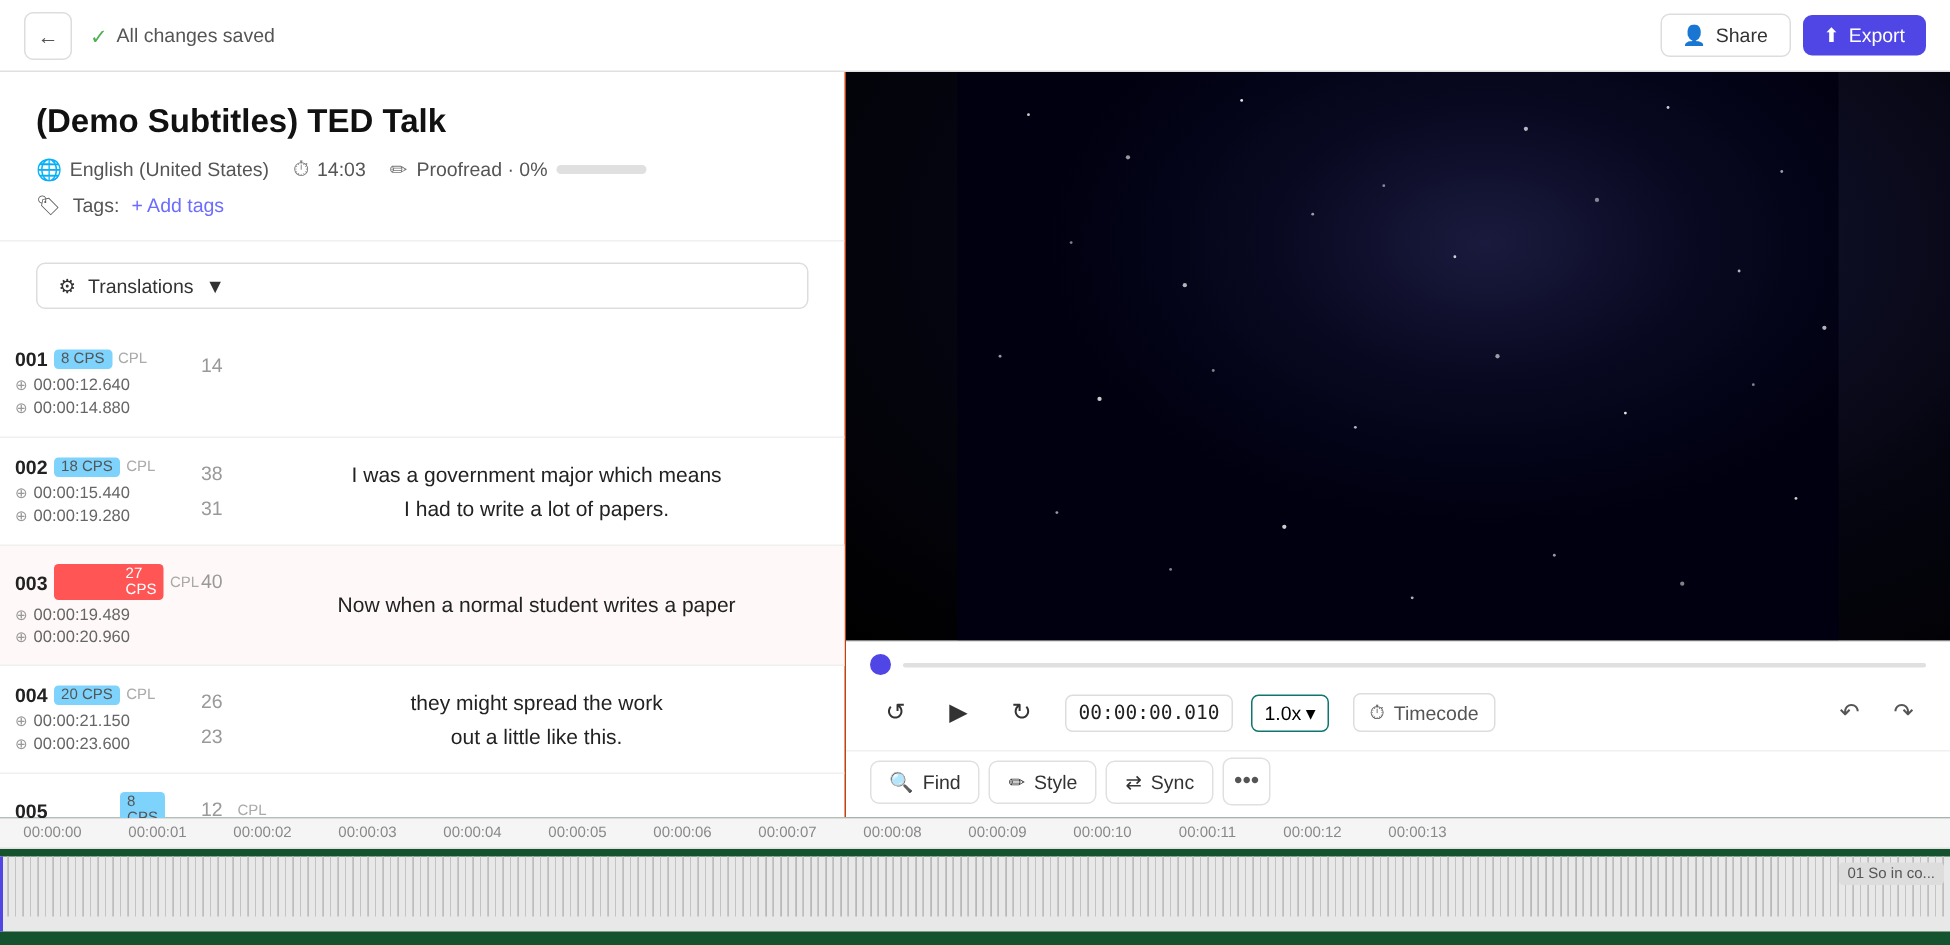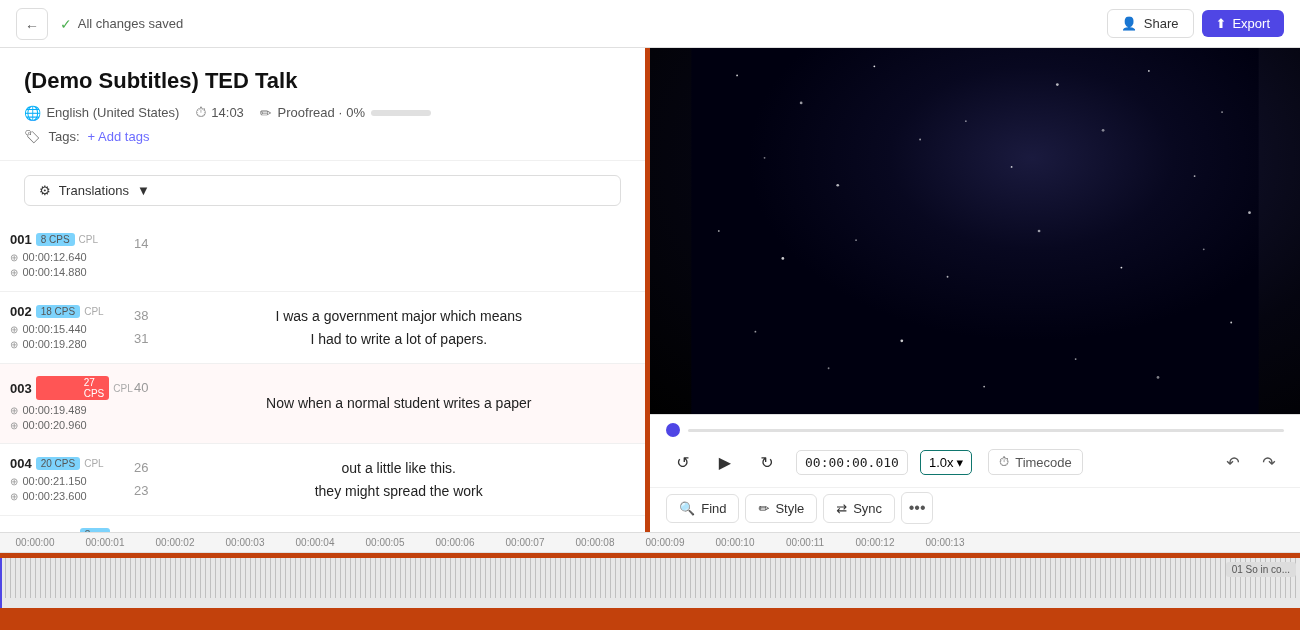--- a/index.html
+++ b/index.html
@@ -12,21 +12,21 @@
     .saved-status { display: flex; align-items: center; gap: 6px; font-size: 13px; color: #555; }
     .check-icon { color: #4caf50; font-size: 14px; }
     .topbar-right { display: flex; align-items: center; gap: 8px; }
     .share-btn { display: flex; align-items: center; gap: 6px; padding: 6px 14px; border: 1px solid #ddd; border-radius: 6px; background: #fff; font-size: 13px; cursor: pointer; color: #333; }
     .export-btn { display: flex; align-items: center; gap: 6px; padding: 6px 14px; border: none; border-radius: 6px; background: #4f46e5; color: #fff; font-size: 13px; cursor: pointer; }
 
     
     .main-content { display: flex; flex: 1; overflow: hidden; }
 
     
-    .left-panel { width: 650px; display: flex; flex-direction: column; background: #fff; border-right: 5px solid #c2410c; overflow: hidden; }
+    .left-panel { width: 564px; display: flex; flex-direction: column; background: #fff; border-right: 1px solid #c2410c; overflow: hidden; }
     .doc-header { padding: 20px 24px 16px; border-bottom: 1px solid #f0f0f0; }
     .doc-title { font-size: 22px; font-weight: 700; color: #111; margin-bottom: 10px; }
     .doc-meta { display: flex; align-items: center; gap: 16px; flex-wrap: wrap; }
     .meta-item { display: flex; align-items: center; gap: 5px; font-size: 13px; color: #555; }
     .meta-icon { font-size: 14px; color: #777; }
     .proofread-bar { display: inline-flex; align-items: center; gap: 6px; }
     .progress-bar-bg { width: 60px; height: 6px; background: #e0e0e0; border-radius: 3px; display: inline-block; }
     .tags-row { display: flex; align-items: center; gap: 8px; margin-top: 8px; font-size: 13px; color: #555; }
     .add-tag { color: #6c6cff; cursor: pointer; font-size: 13px; }
     .translations-btn { display: inline-flex; align-items: center; gap: 8px; margin: 14px 24px; padding: 7px 14px; border: 1px solid #ddd; border-radius: 6px; background: #fff; font-size: 13px; cursor: pointer; color: #333; }
@@ -66,21 +66,21 @@
     .speed-box { display: flex; align-items: center; gap: 3px; border: 1px solid #0f766e; border-radius: 5px; padding: 4px 8px; font-size: 13px; cursor: pointer; margin-left: 4px; }
     .timecode-toggle { display: flex; align-items: center; gap: 6px; border: 1px solid #ddd; border-radius: 5px; padding: 4px 10px; font-size: 13px; cursor: pointer; margin-left: 8px; color: #555; }
     .controls-right { margin-left: auto; display: flex; align-items: center; gap: 6px; }
     .undo-btn { width: 30px; height: 30px; border: none; background: transparent; cursor: pointer; font-size: 16px; color: #555; display: flex; align-items: center; justify-content: center; }
 
     .toolbar-row { display: flex; align-items: center; padding: 4px 16px 8px; gap: 6px; border-top: 1px solid #f0f0f0; }
     .tool-btn { display: flex; align-items: center; gap: 6px; padding: 6px 12px; border: 1px solid #e0e0e0; border-radius: 6px; background: #fff; font-size: 13px; cursor: pointer; color: #333; }
     .more-btn { width: 32px; height: 32px; border: 1px solid #e0e0e0; border-radius: 6px; background: #fff; cursor: pointer; font-size: 16px; color: #555; display: flex; align-items: center; justify-content: center; }
 
     
-    .timeline { height: 98px; background: #c2410c; border-top: 1px solid #ddd; flex-shrink: 0; position: relative; overflow: hidden; }
+    .timeline { height: 85px; background: #14532d; border-top: 1px solid #ddd; flex-shrink: 0; position: relative; overflow: hidden; }
     .timeline-ruler { display: flex; align-items: flex-start; padding: 4px 0; overflow: hidden; background: #f5f5f5; border-bottom: 1px solid #e0e0e0; }
     .ruler-tick { font-size: 10px; color: #888; flex-shrink: 0; width: 70px; text-align: center; }
     .timeline-body { height: 50px; position: relative; background: #e8e8e8; }
     .timeline-waveform { height: 40px; background: repeating-linear-gradient(90deg, #c8c8c8 0px, #b8b8b8 1px, transparent 1px, transparent 5px); margin: 5px 0; }
     .timeline-playhead { position: absolute; top: 0; left: 0; width: 2px; height: 100%; background: #4f46e5; }
     .subtitle-chip { position: absolute; top: 4px; right: 4px; background: #ddd; border-radius: 3px; padding: 2px 6px; font-size: 10px; color: #555; }
   </style>
 </head>
 <body>
 
@@ -236,22 +236,22 @@
           <span>00:00:23.600</span>
         </div>
       </div>
     </div>
     <div class="cpl-nums">
       <span class="cpl-num">26</span>
             <span class="cpl-num">23</span>
     </div>
     <div class="sub-text-area">
       <div class="sub-text">
+              <div>they might spread the work</div>
               <div>out a little like this.</div>
-              <div>they might spread the work</div>
             </div>
     </div>
   </div>
         <div class="subtitle-row">
     <div class="sub-meta">
       <div style="display:flex;align-items:center;gap:44px;">
         <span class="sub-num">005</span>
         <span class="sub-cps-badge">8 CPS</span>
         <span class="sub-cpl-label">CPL</span>
       </div>

